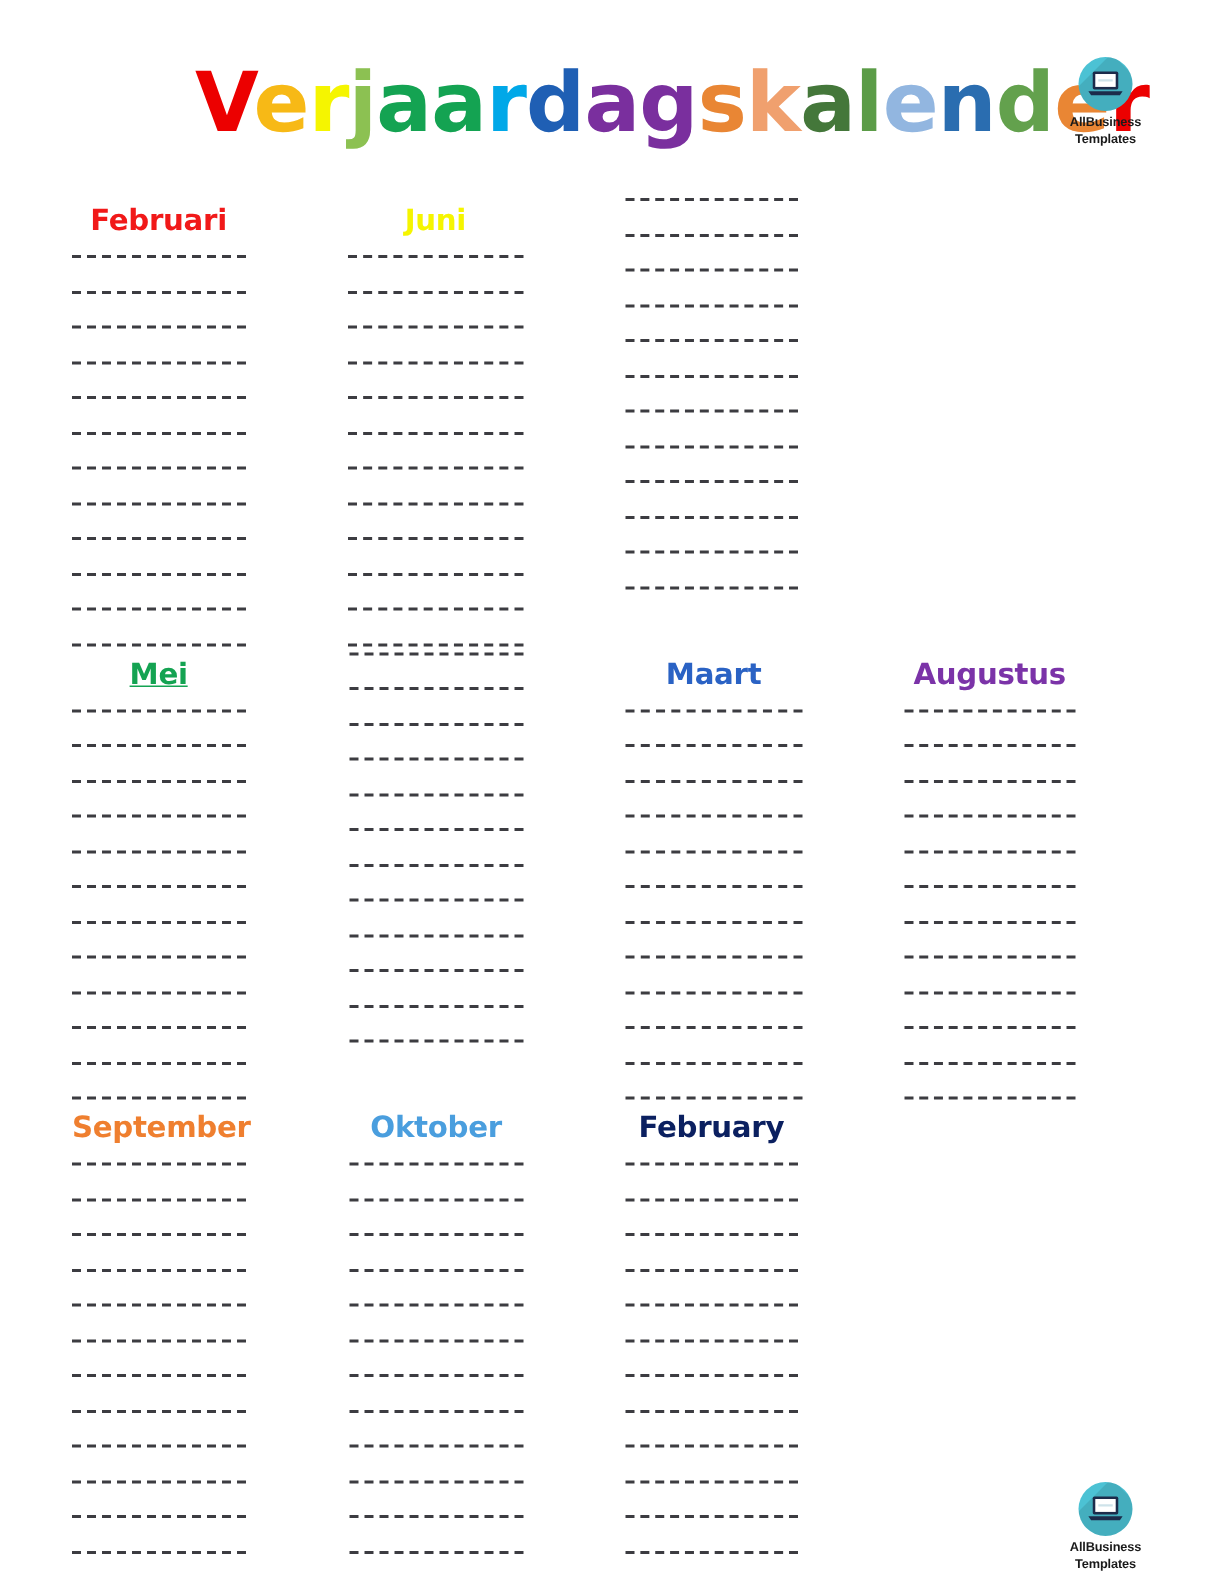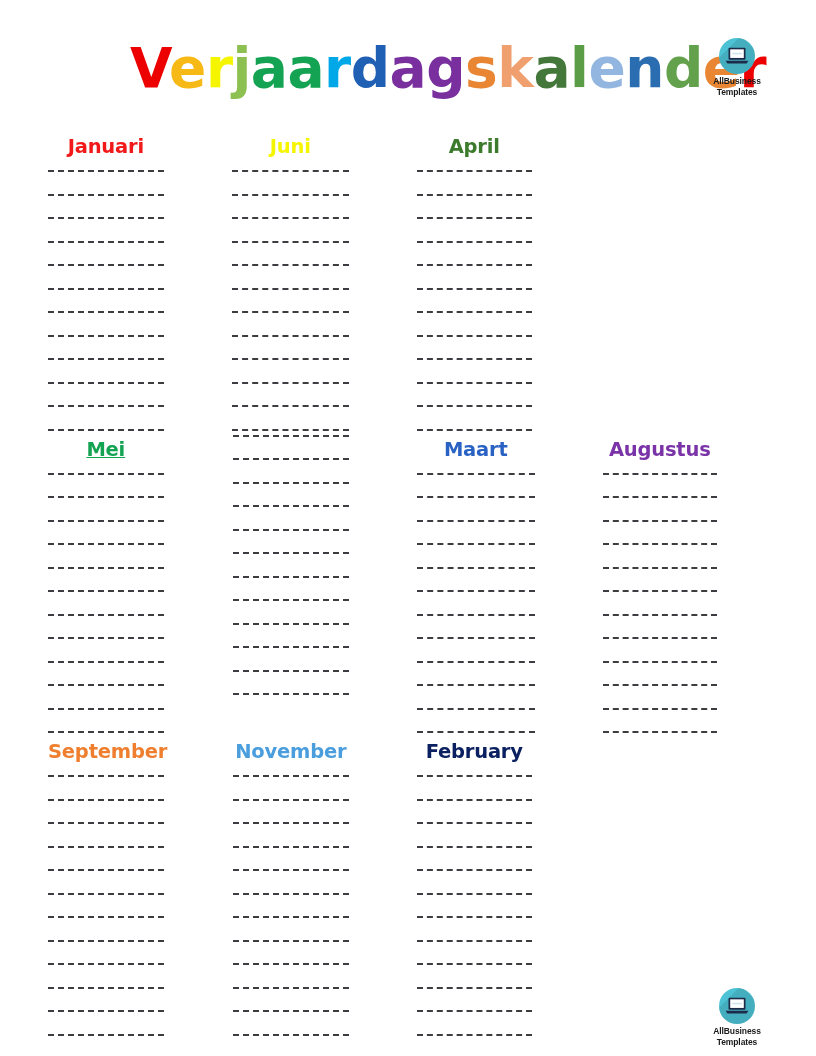--- a/index.html
+++ b/index.html
@@ -149,21 +149,21 @@
     </div>
     <div class="logo-text">
       <div>AllBusiness</div>
       <div>Templates</div>
     </div>
   </div>
 
   <div class="grid" id="grid">
       <div class="month-row">
         <div class="month-cell c1">
-          <div class="month-name" style="color: rgb(241, 25, 25);">Januari</div>
+          <div class="month-name" style="color: rgb(241, 25, 25);">Februari</div>
           <div class="lines">
             <div class="line" style="border-top-color: rgb(60, 60, 65);"></div>
             <div class="line" style="border-top-color: rgb(60, 60, 65);"></div>
             <div class="line" style="border-top-color: rgb(60, 60, 65);"></div>
             <div class="line" style="border-top-color: rgb(60, 60, 65);"></div>
             <div class="line" style="border-top-color: rgb(60, 60, 65);"></div>
             <div class="line" style="border-top-color: rgb(60, 60, 65);"></div>
             <div class="line" style="border-top-color: rgb(60, 60, 65);"></div>
             <div class="line" style="border-top-color: rgb(60, 60, 65);"></div>
             <div class="line" style="border-top-color: rgb(60, 60, 65);"></div>
@@ -183,21 +183,20 @@
             <div class="line" style="border-top-color: rgb(60, 60, 65);"></div>
             <div class="line" style="border-top-color: rgb(60, 60, 65);"></div>
             <div class="line" style="border-top-color: rgb(60, 60, 65);"></div>
             <div class="line" style="border-top-color: rgb(60, 60, 65);"></div>
             <div class="line" style="border-top-color: rgb(60, 60, 65);"></div>
             <div class="line" style="border-top-color: rgb(60, 60, 65);"></div>
             <div class="line" style="border-top-color: rgb(60, 60, 65);"></div>
           </div>
         </div>
         <div class="month-cell c4">
-          <div class="month-name" style="color: rgb(60, 122, 44);">April</div>
           <div class="lines">
             <div class="line" style="border-top-color: rgb(60, 60, 65);"></div>
             <div class="line" style="border-top-color: rgb(60, 60, 65);"></div>
             <div class="line" style="border-top-color: rgb(60, 60, 65);"></div>
             <div class="line" style="border-top-color: rgb(60, 60, 65);"></div>
             <div class="line" style="border-top-color: rgb(60, 60, 65);"></div>
             <div class="line" style="border-top-color: rgb(60, 60, 65);"></div>
             <div class="line" style="border-top-color: rgb(60, 60, 65);"></div>
             <div class="line" style="border-top-color: rgb(60, 60, 65);"></div>
             <div class="line" style="border-top-color: rgb(60, 60, 65);"></div>
@@ -288,21 +287,21 @@
             <div class="line" style="border-top-color: rgb(60, 60, 65);"></div>
             <div class="line" style="border-top-color: rgb(60, 60, 65);"></div>
             <div class="line" style="border-top-color: rgb(60, 60, 65);"></div>
             <div class="line" style="border-top-color: rgb(60, 60, 65);"></div>
             <div class="line" style="border-top-color: rgb(60, 60, 65);"></div>
             <div class="line" style="border-top-color: rgb(60, 60, 65);"></div>
             <div class="line" style="border-top-color: rgb(60, 60, 65);"></div>
           </div>
         </div>
         <div class="month-cell c2">
-          <div class="month-name" style="color: rgb(74, 158, 222);">November</div>
+          <div class="month-name" style="color: rgb(74, 158, 222);">Oktober</div>
           <div class="lines">
             <div class="line" style="border-top-color: rgb(60, 60, 65);"></div>
             <div class="line" style="border-top-color: rgb(60, 60, 65);"></div>
             <div class="line" style="border-top-color: rgb(60, 60, 65);"></div>
             <div class="line" style="border-top-color: rgb(60, 60, 65);"></div>
             <div class="line" style="border-top-color: rgb(60, 60, 65);"></div>
             <div class="line" style="border-top-color: rgb(60, 60, 65);"></div>
             <div class="line" style="border-top-color: rgb(60, 60, 65);"></div>
             <div class="line" style="border-top-color: rgb(60, 60, 65);"></div>
             <div class="line" style="border-top-color: rgb(60, 60, 65);"></div>

